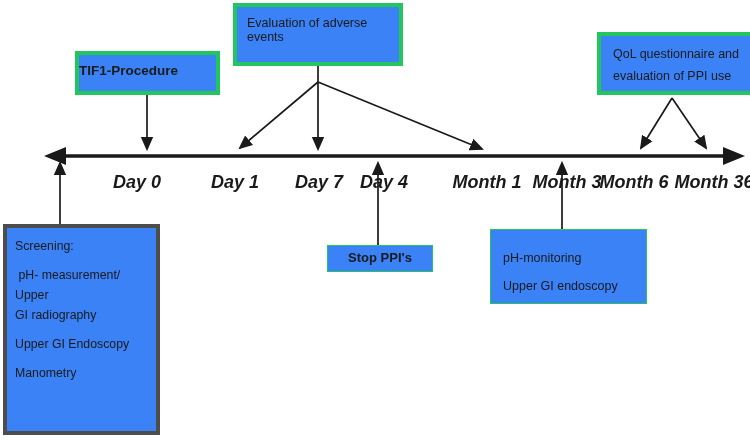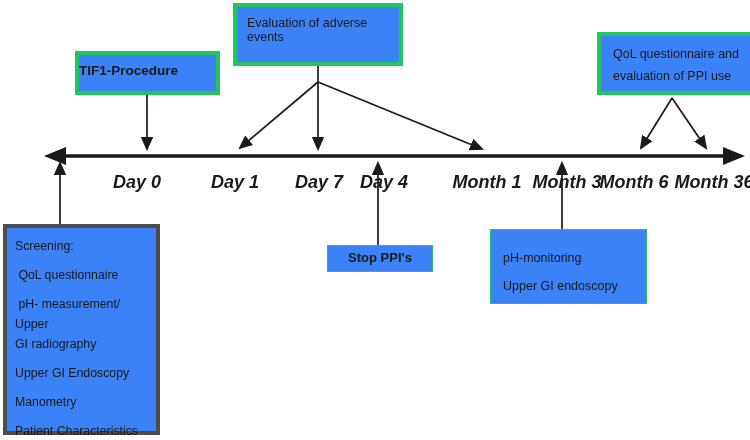--- a/index.html
+++ b/index.html
@@ -106,26 +106,24 @@
     <p>Evaluation of adverse events</p>
   </div>
 
   <div class="box qol-box">
     <p>QoL questionnaire and</p>
     <p>evaluation of PPI use</p>
   </div>
 
   <div class="box screening-box">
     <p>Screening:</p>
-    <p> QoL questionnaire</p>
     <p> pH- measurement/ Upper
 GI radiography</p>
     <p>Upper GI Endoscopy</p>
     <p>Manometry</p>
-    <p>Patient Characteristics</p>
   </div>
 
   <div class="box stop-ppi-box">
     <p>Stop PPI's</p>
   </div>
 
   <div class="box ph-box">
     <p>pH-monitoring</p>
     <p>Upper GI endoscopy</p>
   </div>

